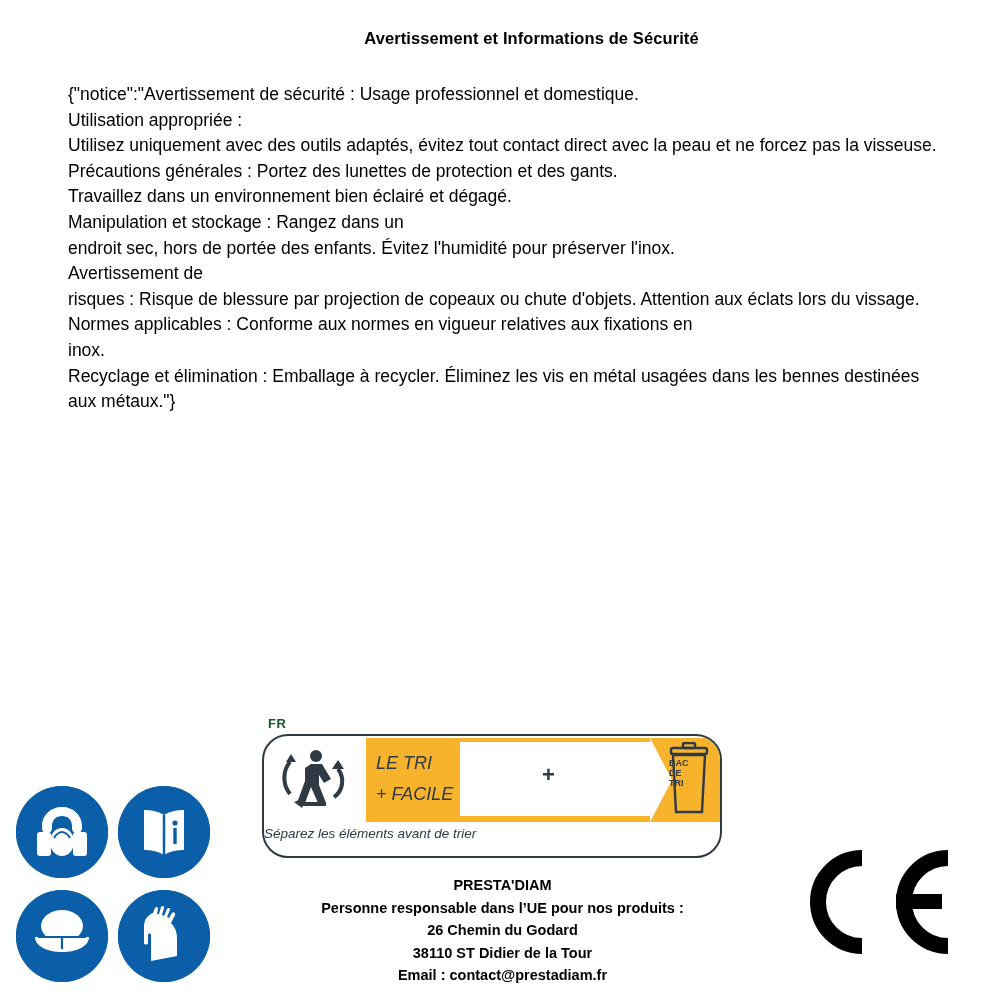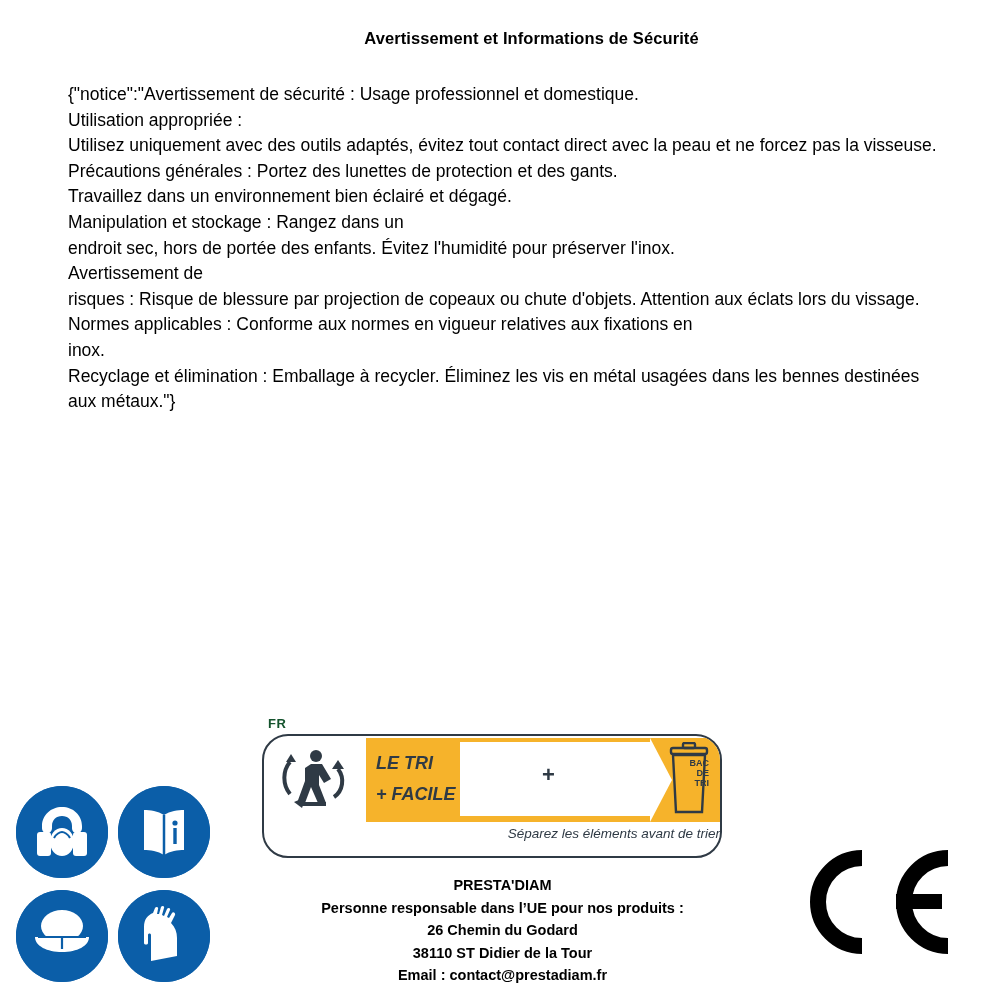--- a/index.html
+++ b/index.html
@@ -124,21 +124,21 @@
     top: 6px;
     width: 92px;
     height: 76px;
   }
   .tri-text {
     position: absolute;
     left: 112px;
     top: 12px;
     width: 80px;
     color: #2f3a45;
-    font-weight: bold;
+    font-weight: normal;
     font-size: 18px;
     line-height: 31px;
     font-style: italic;
   }
   .tri-text .l2 { white-space: nowrap; }
   .tri-icon-box {
     position: absolute;
     left: 202px;
     top: 8px;
     width: 72px;
@@ -176,28 +176,28 @@
   }
   .tri-bin .bintxt {
     position: absolute;
     left: 9px;
     top: 16px;
     width: 40px;
     font-size: 9px;
     font-weight: bold;
     line-height: 10px;
     color: #2f3a45;
-    text-align: right;
+    text-align: left;
   }
   .tri-foot {
     position: absolute;
     left: 0;
     top: 90px;
     width: 456px;
-    text-align: right;
+    text-align: left;
     font-size: 13.5px;
     font-style: italic;
     color: #2f3a45;
   }
 
   
   .ce-mark {
     position: absolute;
     left: 800px;
     top: 848px;

